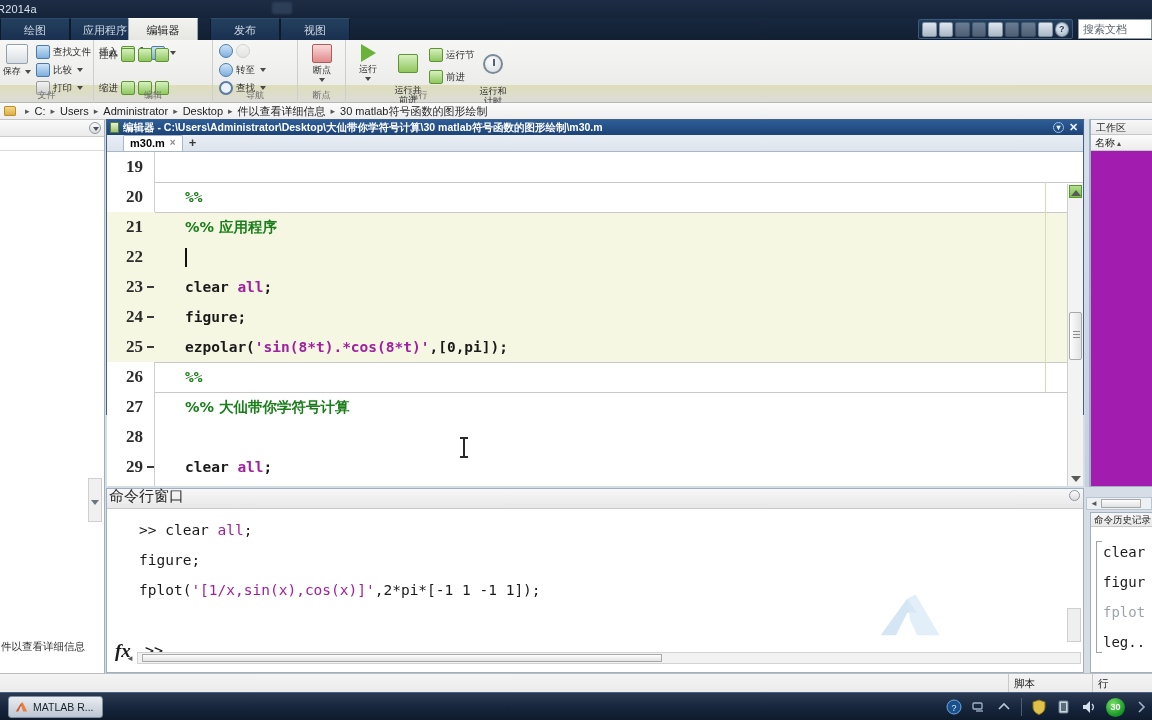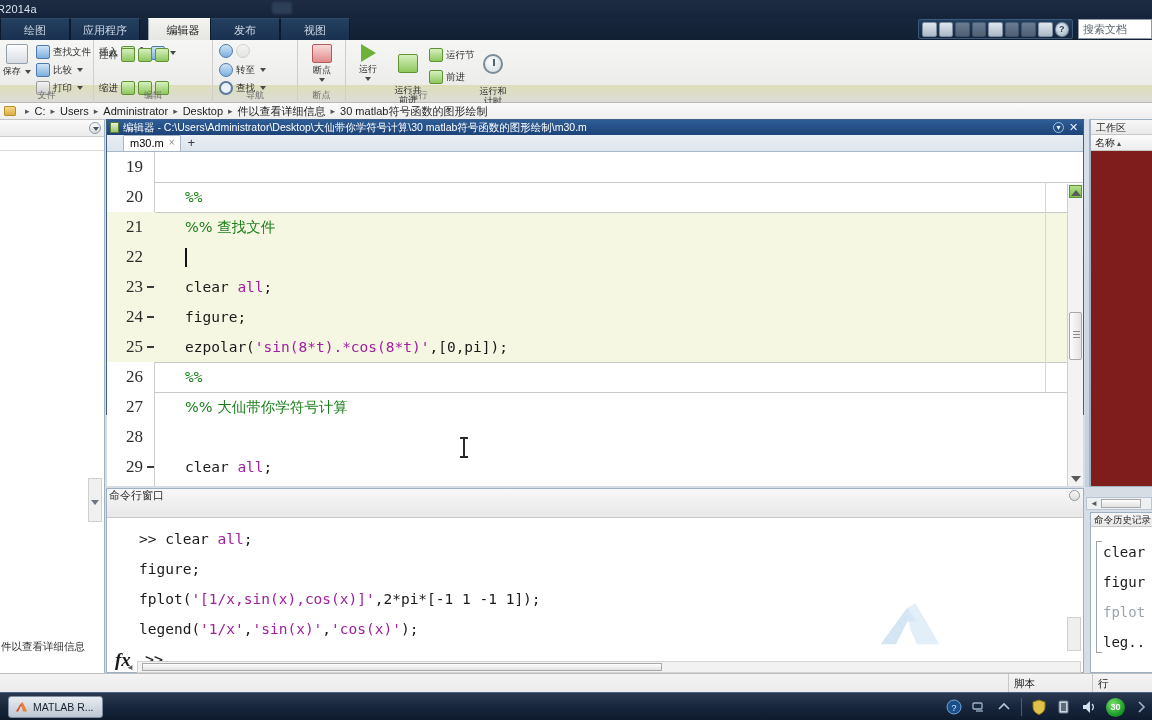--- a/index.html
+++ b/index.html
@@ -142,21 +142,21 @@
   .lp-arrow { position:absolute; left:91px; top:500px; width:0;height:0;
     border-left:4px solid transparent;border-right:4px solid transparent;border-top:5px solid #6b7680;}
   .lp-detail {
     position:absolute; left:0; top:640px; width:103px; font-size:10.5px; color:#333;
     white-space:nowrap; overflow:hidden; padding-left:1px;
   }
 
   
   .editor-win {
     position:absolute; left:106px; top:119px; width:978px; height:296px;
-    border:1px solid #41618b; background:#22c55e;
+    border:1px solid #41618b; background:#22c55e;font-weight:bold;
   }
   .ed-title {
     height:15px; background:linear-gradient(180deg,#2e5d96 0%,#1d4377 100%);
     color:#ffffff; font-size:10.5px; line-height:15px; padding-left:3px;
     display:flex; align-items:center; white-space:nowrap; overflow:hidden;
   }
   .ed-doc-ic {
     width:9px;height:11px;background:linear-gradient(180deg,#eaf2d6,#9cc269);
     border:1px solid #5c7f38; margin-right:4px; flex:none;
   }
@@ -232,22 +232,22 @@
     position:absolute; right:1px; top:1px; width:13px; height:13px;
     background:linear-gradient(180deg,#b4e08c,#7ec04f); border:1px solid #5f9434;
   }
 
   
   .cmd-win {
     position:absolute; left:106px; top:488px; width:978px; height:185px;
     background:#ffffff; border:1px solid #9fb0c2;
   }
   .cmd-head {
-    height:29px; background:linear-gradient(180deg,#f7f7f7,#e8e8e8);
-    border-bottom:1px solid #c9c9c9; font-size:11px; color:#2b2b2b;
+    height:20px; background:linear-gradient(180deg,#f7f7f7,#e8e8e8);
+    border-bottom:1px solid #c9c9c9; font-size:15px; color:#2b2b2b;
     padding-left:2px; line-height:13px; position:relative;
   }
   .cmd-dd { position:absolute; right:3px; top:1px; width:11px;height:11px;border-radius:50%;
     border:1px solid #8c98a4;background:linear-gradient(180deg,#fbfbfb,#dcdcdc);}
   .cmd-body { position:relative; height:155px; padding:6px 0 0 32px; }
   .cline {
     height:30px; line-height:30px; font-family:"DejaVu Sans Mono", monospace;
     font-size:14.5px; color:#1a1a1a; white-space:pre;
   }
   .fx-badge {
@@ -270,21 +270,21 @@
     opacity:.30; pointer-events:none;
   }
   .cmd-side-sb {
     position:absolute; right:2px; bottom:22px; width:14px; height:34px;
     background:#efefef; border:1px solid #cfcfcf;
   }
 
   
   .ws-panel {
     position:absolute; left:1085px; top:119px; width:67px; height:368px;
-    background:#7f1d1d; border:1px solid #9fb0c2; border-right:none;
+    background:#a21caf; border:1px solid #9fb0c2; border-right:none;
   }
   .ws-title {
     height:15px; font-size:10px; color:#1a1a1a; line-height:15px; padding-left:5px;
     background:linear-gradient(180deg,#f7f7f7,#e9e9e9); border-bottom:1px solid #c8c8c8;
   }
   .ws-col {
     height:16px; font-size:10px; color:#1a1a1a; line-height:16px; padding-left:4px;
     background:linear-gradient(180deg,#fcfcfc,#ececec); border-bottom:1px solid #c8c8c8;
   }
   .ws-col .sortarr { font-size:8px; color:#4a4a4a; margin-left:2px; }
@@ -356,21 +356,21 @@
 <div id="root">
 
   <div class="desktop-title">
     <span class="ttl">R2014a</span>
     <div class="win-dot"></div>
   </div>
 
   <div class="tabstrip">
     <div class="tab" style="left:0;width:70px">绘图</div>
     <div class="tab" style="left:70px;width:70px">应用程序</div>
-    <div class="tab active" style="left:148px;width:70px">编辑器</div>
+    <div class="tab active" style="left:128px;width:70px">编辑器</div>
     <div class="tab" style="left:210px;width:70px">发布</div>
     <div class="tab" style="left:280px;width:70px">视图</div>
   </div>
 
   <div class="qa-bar">
     <div class="qa-ic"></div>
     <div class="qa-ic"></div>
     <div class="qa-ic dim"></div>
     <div class="qa-ic dim"></div>
     <div class="qa-ic"></div>
@@ -539,21 +539,21 @@
             <div class="ln">19</div>
           </div>
           <div class="crow">
             <div class="celltop"></div>
             <div class="ln">20</div>
             <div class="ctext"><span class="cm">%%</span></div>
           </div>
           <div class="crow cell">
             <div class="celltop"></div>
             <div class="ln">21</div>
-            <div class="ctext cn"><span class="cm cn">%% 查找文件</span></div>
+            <div class="ctext cn"><span class="cm cn">%% 应用程序</span></div>
           </div>
           <div class="crow cell">
             <div class="ln">22</div>
             <div class="caret-bar"></div>
           </div>
           <div class="crow cell">
             <div class="ln">23</div>
             <div class="dash"></div>
             <div class="ctext"><span>clear </span><span class="kw">all</span><span>;</span></div>
           </div>
@@ -625,21 +625,20 @@
   <div class="cmd-win">
     <div class="cmd-head">
       <span>命令行窗口</span>
       <div class="cmd-dd"></div>
     </div>
     <div class="cmd-body">
       <div id="cmd-lines">
           <div class="cline"><span>&gt;&gt; </span><span>clear </span><span class="kw">all</span><span>;</span></div>
           <div class="cline"><span>figure;</span></div>
           <div class="cline"><span>fplot(</span><span class="str">'[1/x,sin(x),cos(x)]'</span><span>,2*pi*[-1 1 -1 1]);</span></div>
-          <div class="cline"><span>legend(</span><span class="str">'1/x'</span><span>,</span><span class="str">'sin(x)'</span><span>,</span><span class="str">'cos(x)'</span><span>);</span></div>
         </div>
 
       <svg class="mw-logo" viewBox="0 0 100 80">
         <polygon points="8,66 46,14 60,34 46,34 30,66" fill="#5b9bd5" opacity="0.85"></polygon>
         <polygon points="46,14 58,8 92,66 60,66 50,44" fill="#7fb6e0" opacity="0.75"></polygon>
       </svg>
 
       <div class="fx-badge">fx</div>
       <div class="cmd-prompt2">&gt;&gt;</div>
       <div class="cmd-side-sb"></div>

